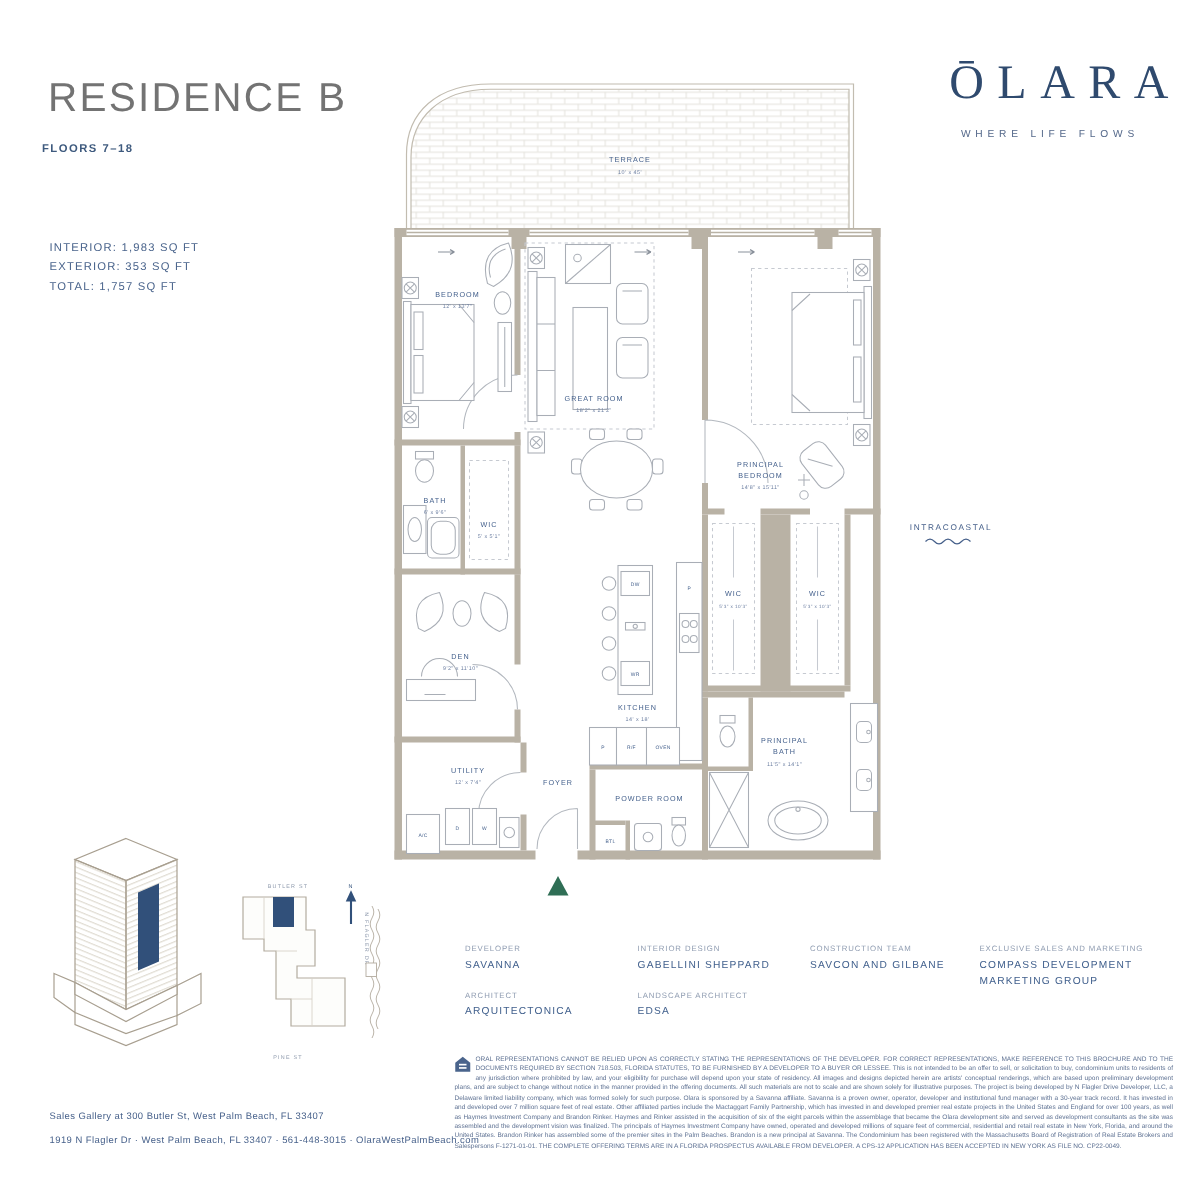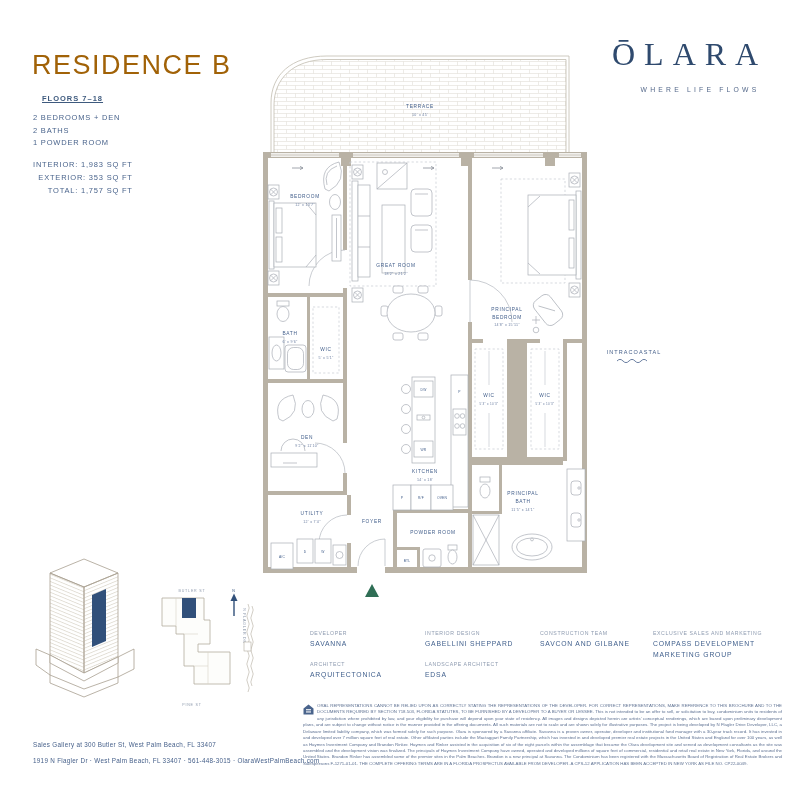--- a/index.html
+++ b/index.html
@@ -1,24 +1,24 @@
 <!DOCTYPE html>
 <html><head>
 <meta charset="utf-8">
 <style>
   html,body{margin:0;padding:0;background:#fff;}
   #page{position:relative;width:800px;height:800px;background:#ffffff;overflow:hidden;
         font-family:"Liberation Sans",sans-serif;}
   .abs{position:absolute;}
-  .title{font-size:27px;letter-spacing:1.5px;color:#a16207;font-weight:300;}
+  .title{font-size:27px;letter-spacing:1.5px;color:#737373;font-weight:300;}
   .floors{font-size:7.5px;font-weight:bold;letter-spacing:1px;color:#3e5a7e;}
   .feat{font-size:7.5px;letter-spacing:.8px;color:#4a648c;line-height:12.5px;}
-  .areas{font-size:7.5px;letter-spacing:.8px;color:#4a648c;line-height:13px;text-align:right;}
+  .areas{font-size:7.5px;letter-spacing:.8px;color:#4a648c;line-height:13px;}
   .logo{font-family:"Liberation Serif","DejaVu Serif",serif;font-size:32px;letter-spacing:9px;
-        color:#2f4a6e;text-align:left;font-weight:400;}
+        color:#2f4a6e;text-align:right;font-weight:400;}
   .tagline{font-size:6.8px;letter-spacing:3.2px;color:#54688a;text-align:center;}
   .intra{font-size:5.5px;letter-spacing:1.1px;color:#46608a;text-align:center;}
   .cr-label{font-size:5.2px;color:#8e9bb0;letter-spacing:.6px;margin-bottom:3px;}
   .cr-value{font-size:6.8px;color:#41608d;letter-spacing:.8px;line-height:1.55;margin-bottom:11px;}
   .legal{font-size:4.35px;line-height:1.48;color:#5f7293;text-align:justify;}
   .legal svg{float:left;margin:1px 3px 1px 0;}
   .foot{font-size:6.3px;color:#46608a;letter-spacing:.3px;}
   
   svg text{font-family:"Liberation Sans",sans-serif;}
   .rm{font-size:4.8px;fill:#44608c;letter-spacing:.7px;text-anchor:middle;}
@@ -32,26 +32,21 @@
   .win{stroke:#b9b2a5;stroke-width:.9;}
   .arrow{stroke:#8a919b;stroke-width:.8;}
   .kp-t{font-size:3.6px;fill:#8d99ac;letter-spacing:.8px;text-anchor:middle;}
 </style>
 </head>
 <body>
 
 <div id="page">
 
   <div class="abs title" style="left:32px;top:50px;">RESIDENCE B</div>
-  <div class="abs floors" style="left:42px;top:94px;text-decoration:underline;">FLOORS 7–18</div>
-  <div class="abs feat" style="left:33px;top:112px;">
-    <div>2 BEDROOMS + DEN</div>
-    <div>2 BATHS</div>
-    <div>1 POWDER ROOM</div>
-  </div>
+  <div class="abs floors" style="left:28px;top:94px;">FLOORS 7–18</div>
   <div class="abs areas" style="left:33px;top:158px;">
     <div>INTERIOR: 1,983 SQ FT</div>
     <div>EXTERIOR: 353 SQ FT</div>
     <div>TOTAL: 1,757 SQ FT</div>
   </div>
 
   <div class="abs logo" style="left:612px;top:36px;width:176px;">ŌLARA</div>
   <div class="abs tagline" style="left:612px;top:86px;width:176px;">WHERE LIFE FLOWS</div>
 
   <svg class="abs" style="left:255px;top:45px;" width="340" height="555" viewBox="0 0 340 555">

